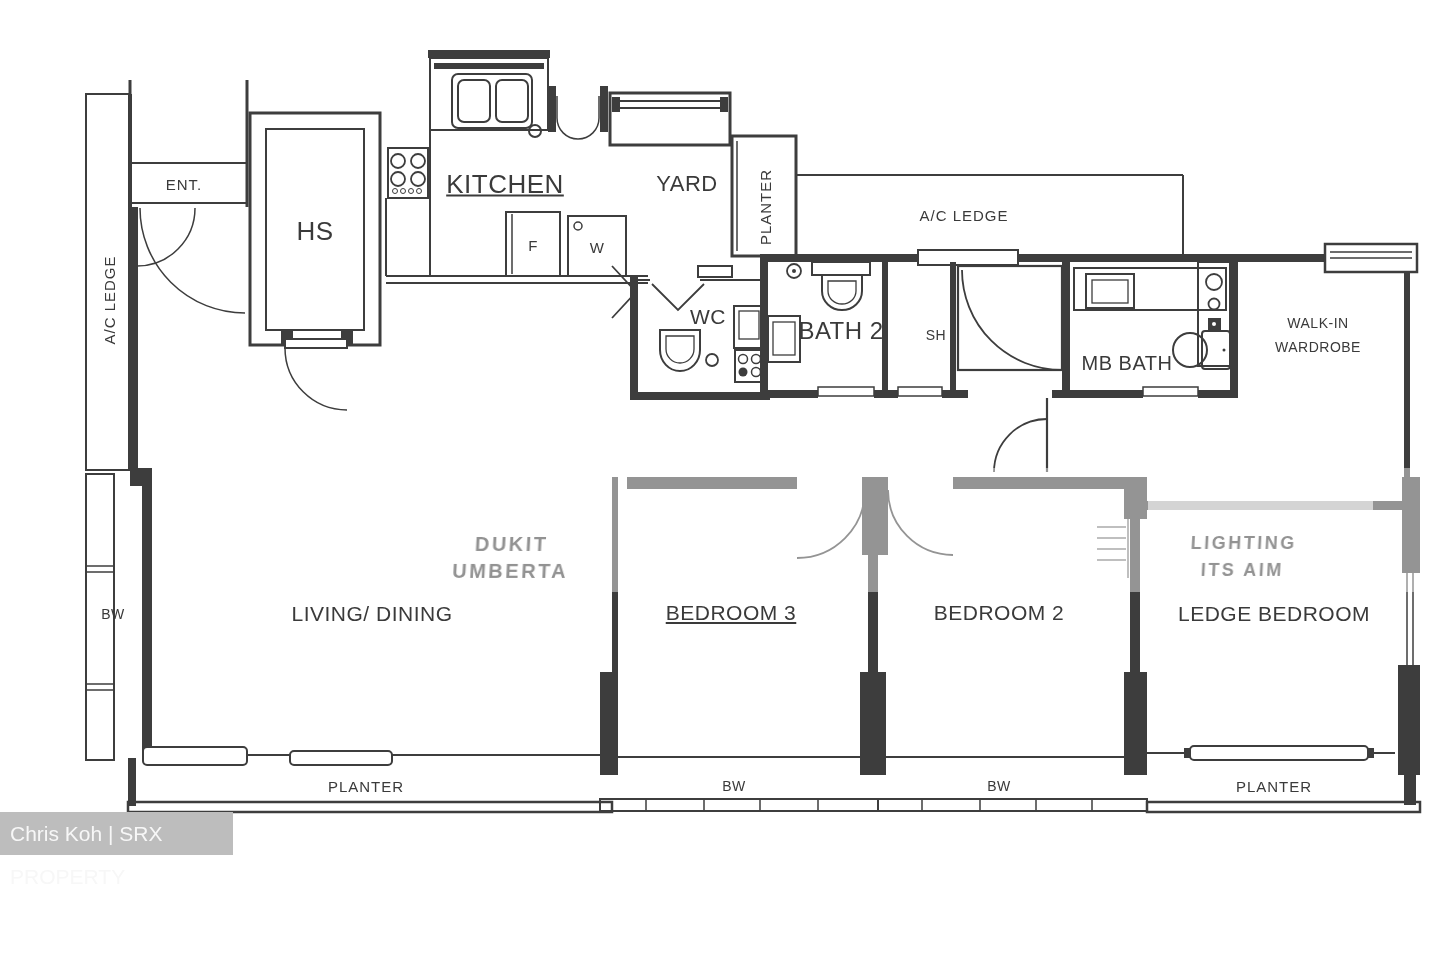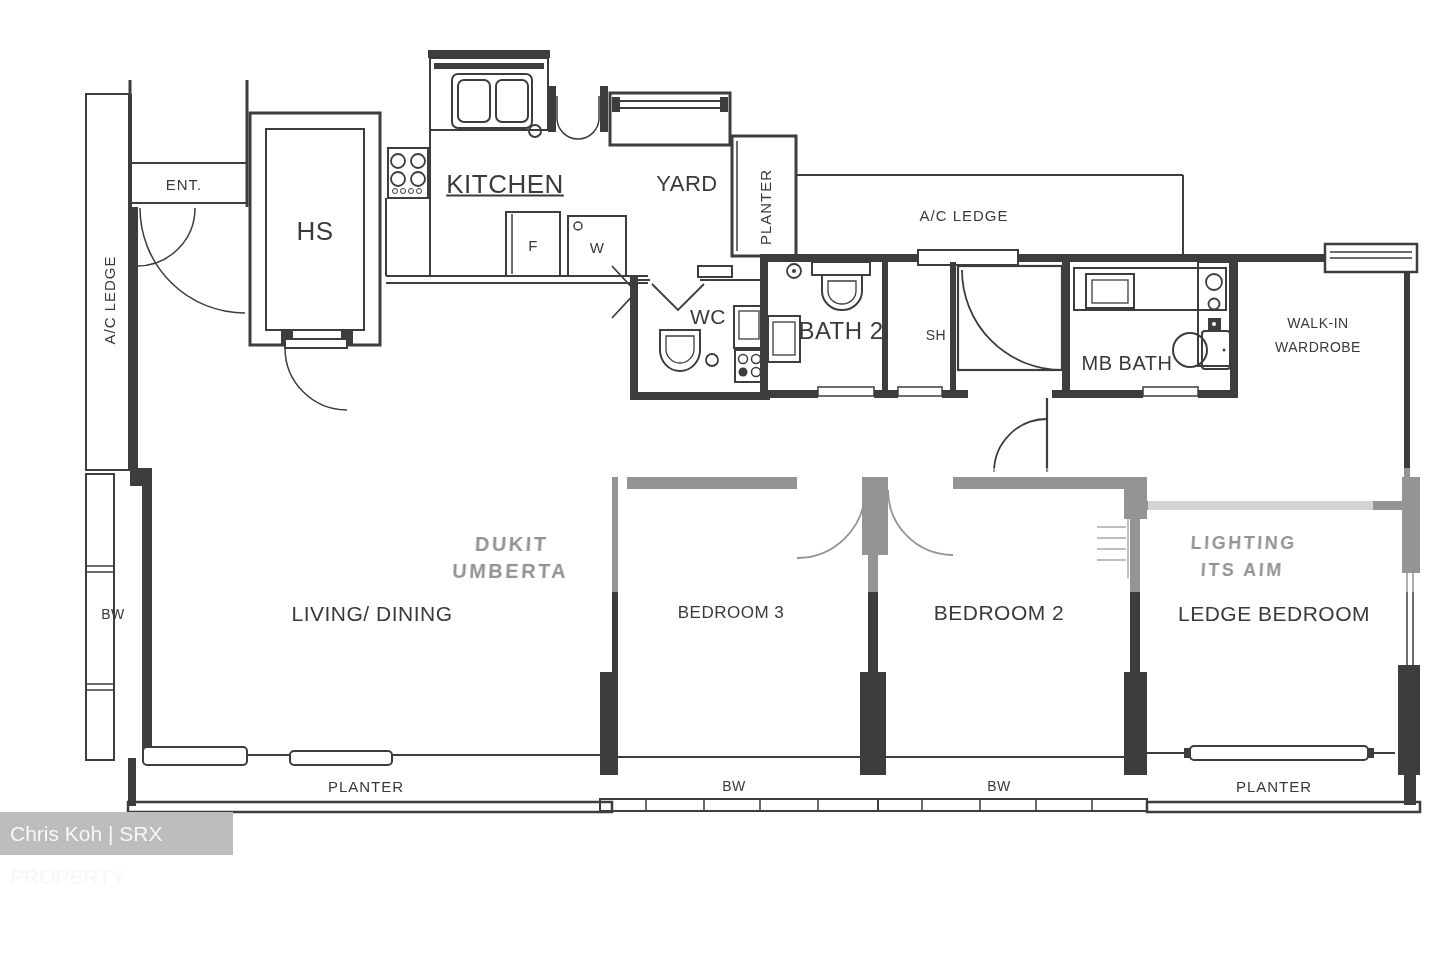--- a/index.html
+++ b/index.html
@@ -272,21 +272,21 @@
 <div class="lbl" style="left:315px;top:231px;font-size:26px;">HS</div>
 <div class="lbl" style="left:505px;top:184px;font-size:26px;text-decoration:underline;">KITCHEN</div>
 <div class="lbl" style="left:687px;top:184px;font-size:22px;">YARD</div>
 <div class="lbl" style="left:708px;top:317px;font-size:21px;">WC</div>
 <div class="lbl" style="left:841px;top:331px;font-size:24px;">BATH 2</div>
 <div class="lbl" style="left:919px;top:335px;font-size:14px;margin-left:17px;">SH</div>
 <div class="lbl" style="left:1127px;top:330px;font-size:20px;margin-top:33px;">MB BATH</div>
 <div class="lbl" style="left:1318px;top:323px;font-size:14px;">WALK-IN</div>
 <div class="lbl" style="left:1318px;top:347px;font-size:14px;text-align:center;">WARDROBE</div>
 <div class="lbl" style="left:372px;top:614px;font-size:21px;">LIVING/ DINING</div>
-<div class="lbl" style="left:731px;top:613px;font-size:17px;">BEDROOM 3</div>
+<div class="lbl" style="left:731px;top:613px;font-size:21px;text-decoration:underline;">BEDROOM 3</div>
 <div class="lbl" style="left:999px;top:613px;font-size:21px;">BEDROOM 2</div>
 <div class="lbl" style="left:1274px;top:614px;font-size:21px;">LEDGE BEDROOM</div>
 
 <div class="lbl rot" style="left:109px;top:300px;font-size:15px;letter-spacing:1px;">A/C LEDGE</div>
 <div class="lbl" style="left:964px;top:215px;font-size:15px;letter-spacing:1px;">A/C LEDGE</div>
 <div class="lbl rot" style="left:765px;top:207px;font-size:15px;letter-spacing:1px;">PLANTER</div>
 <div class="lbl" style="left:366px;top:786px;font-size:15px;letter-spacing:1px;">PLANTER</div>
 <div class="lbl" style="left:1274px;top:786px;font-size:15px;letter-spacing:1px;">PLANTER</div>
 <div class="lbl" style="left:113px;top:614px;font-size:14px;">BW</div>
 <div class="lbl" style="left:734px;top:786px;font-size:14px;">BW</div>

